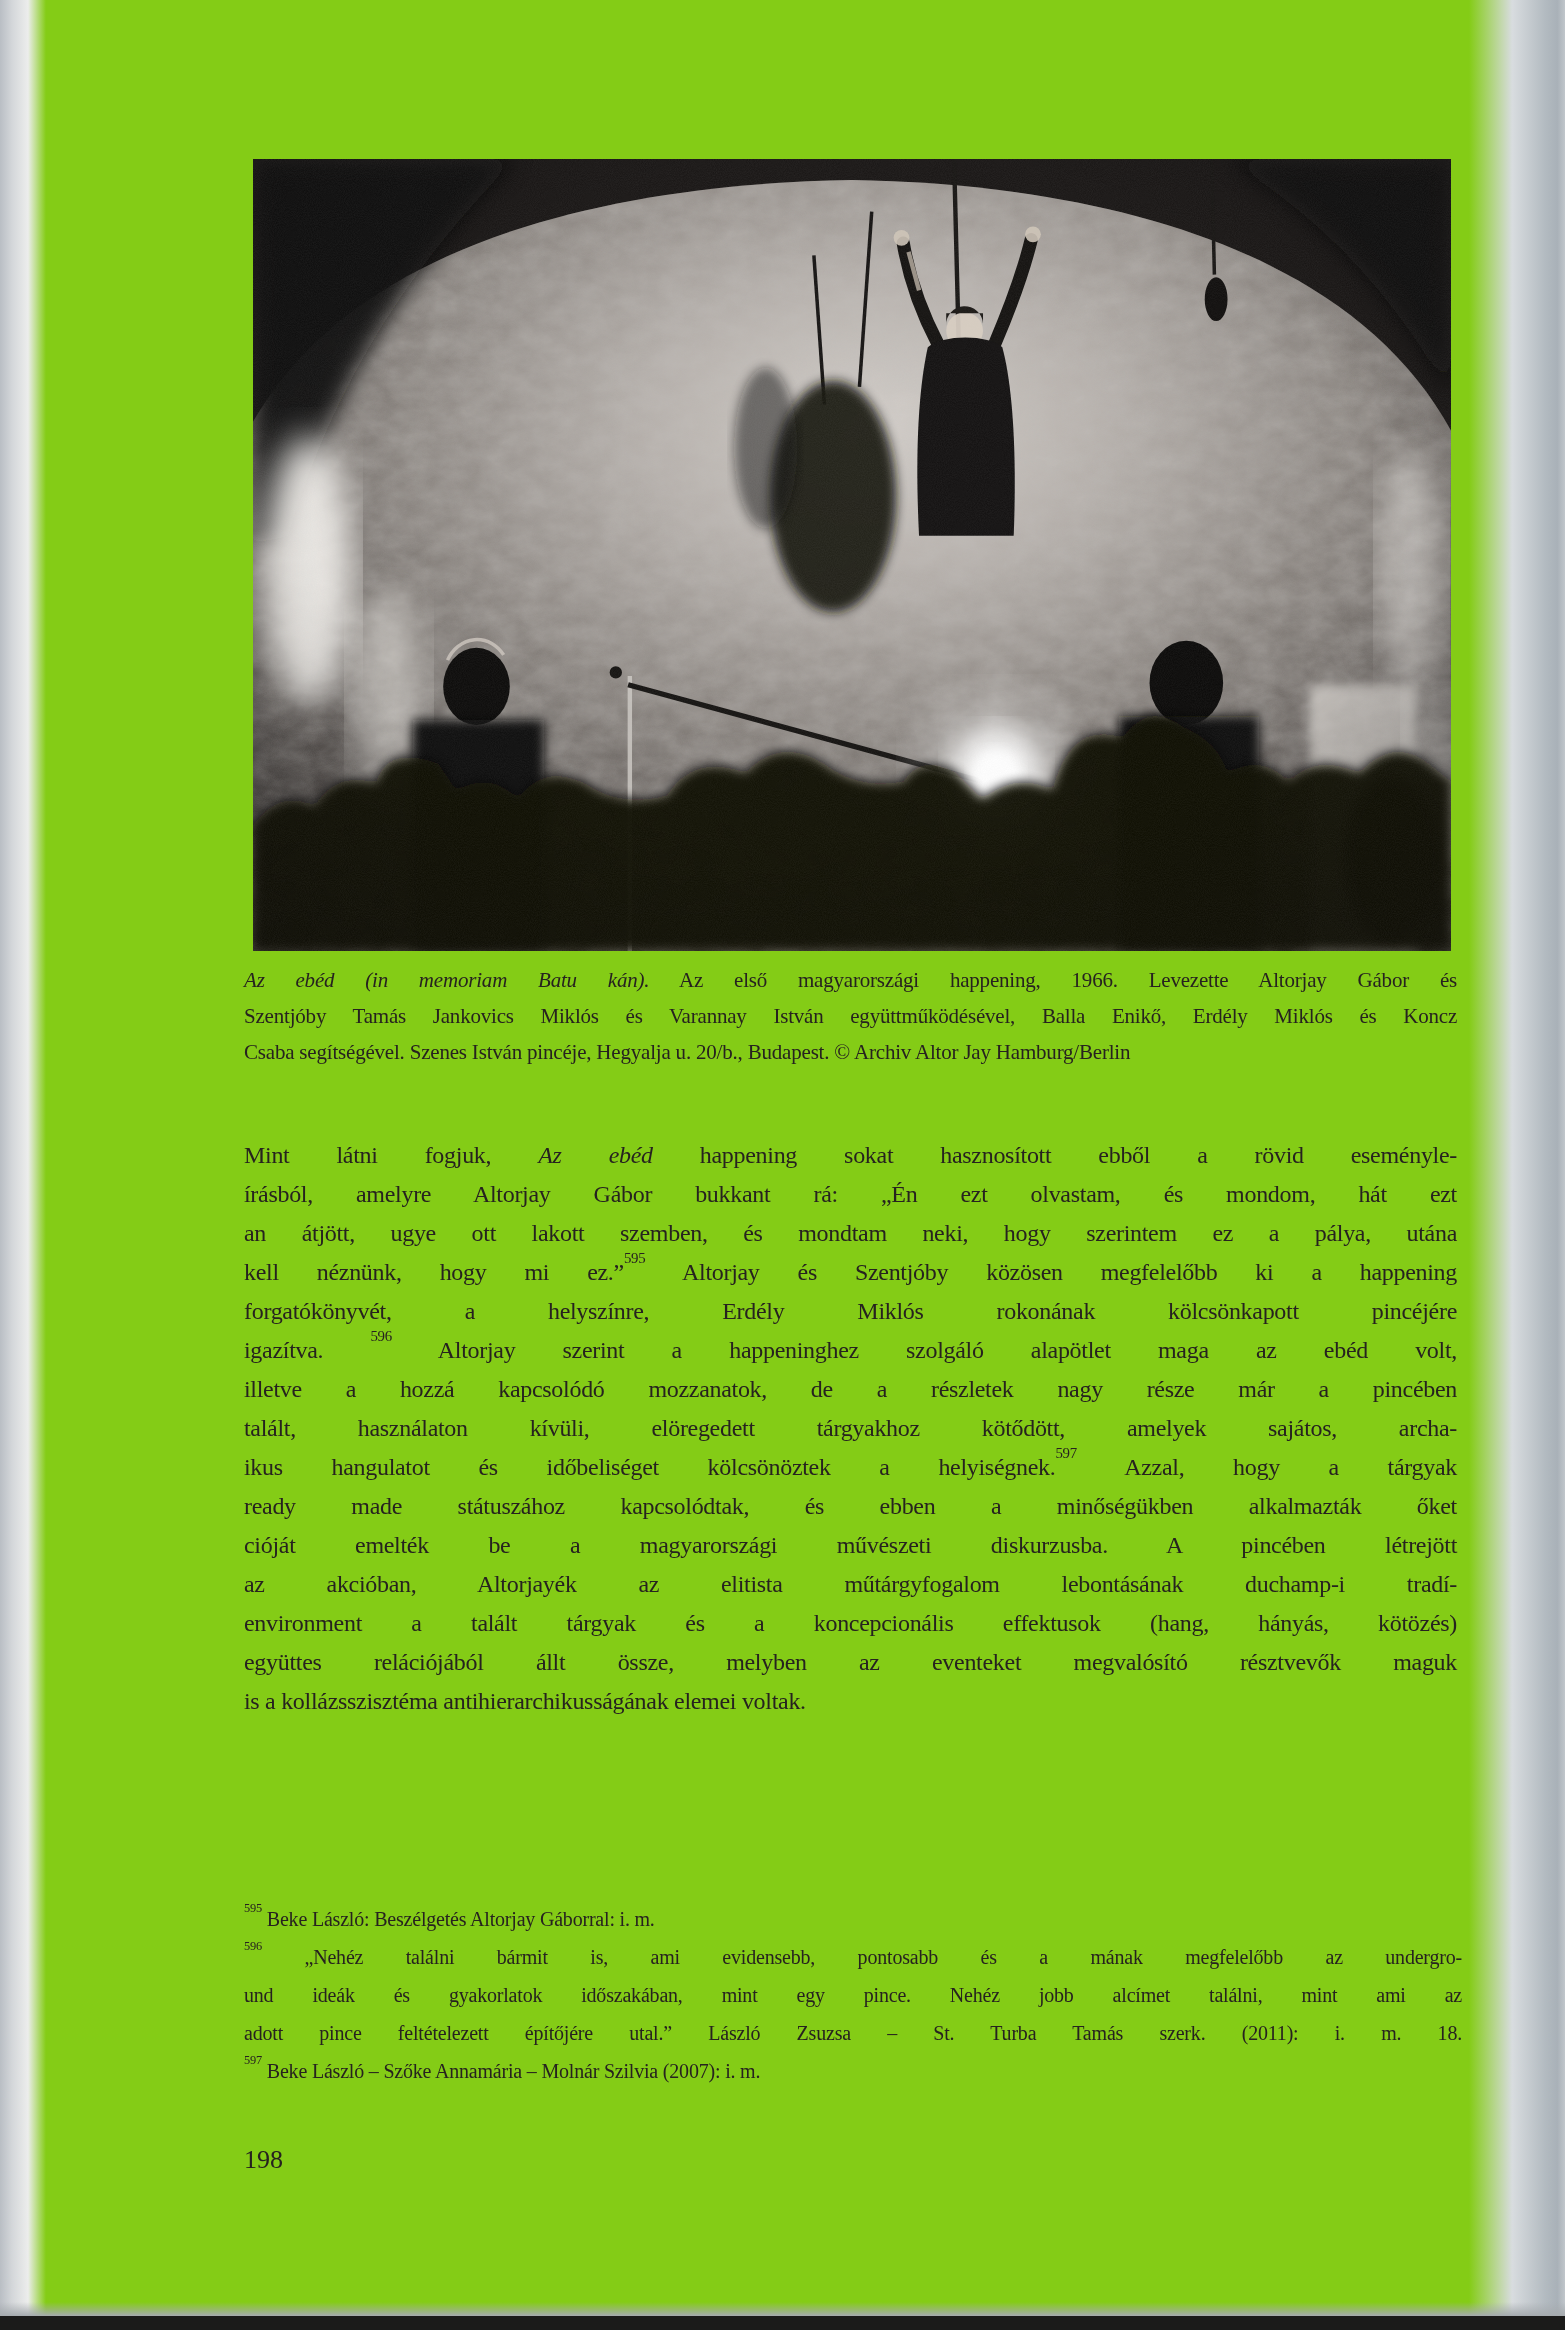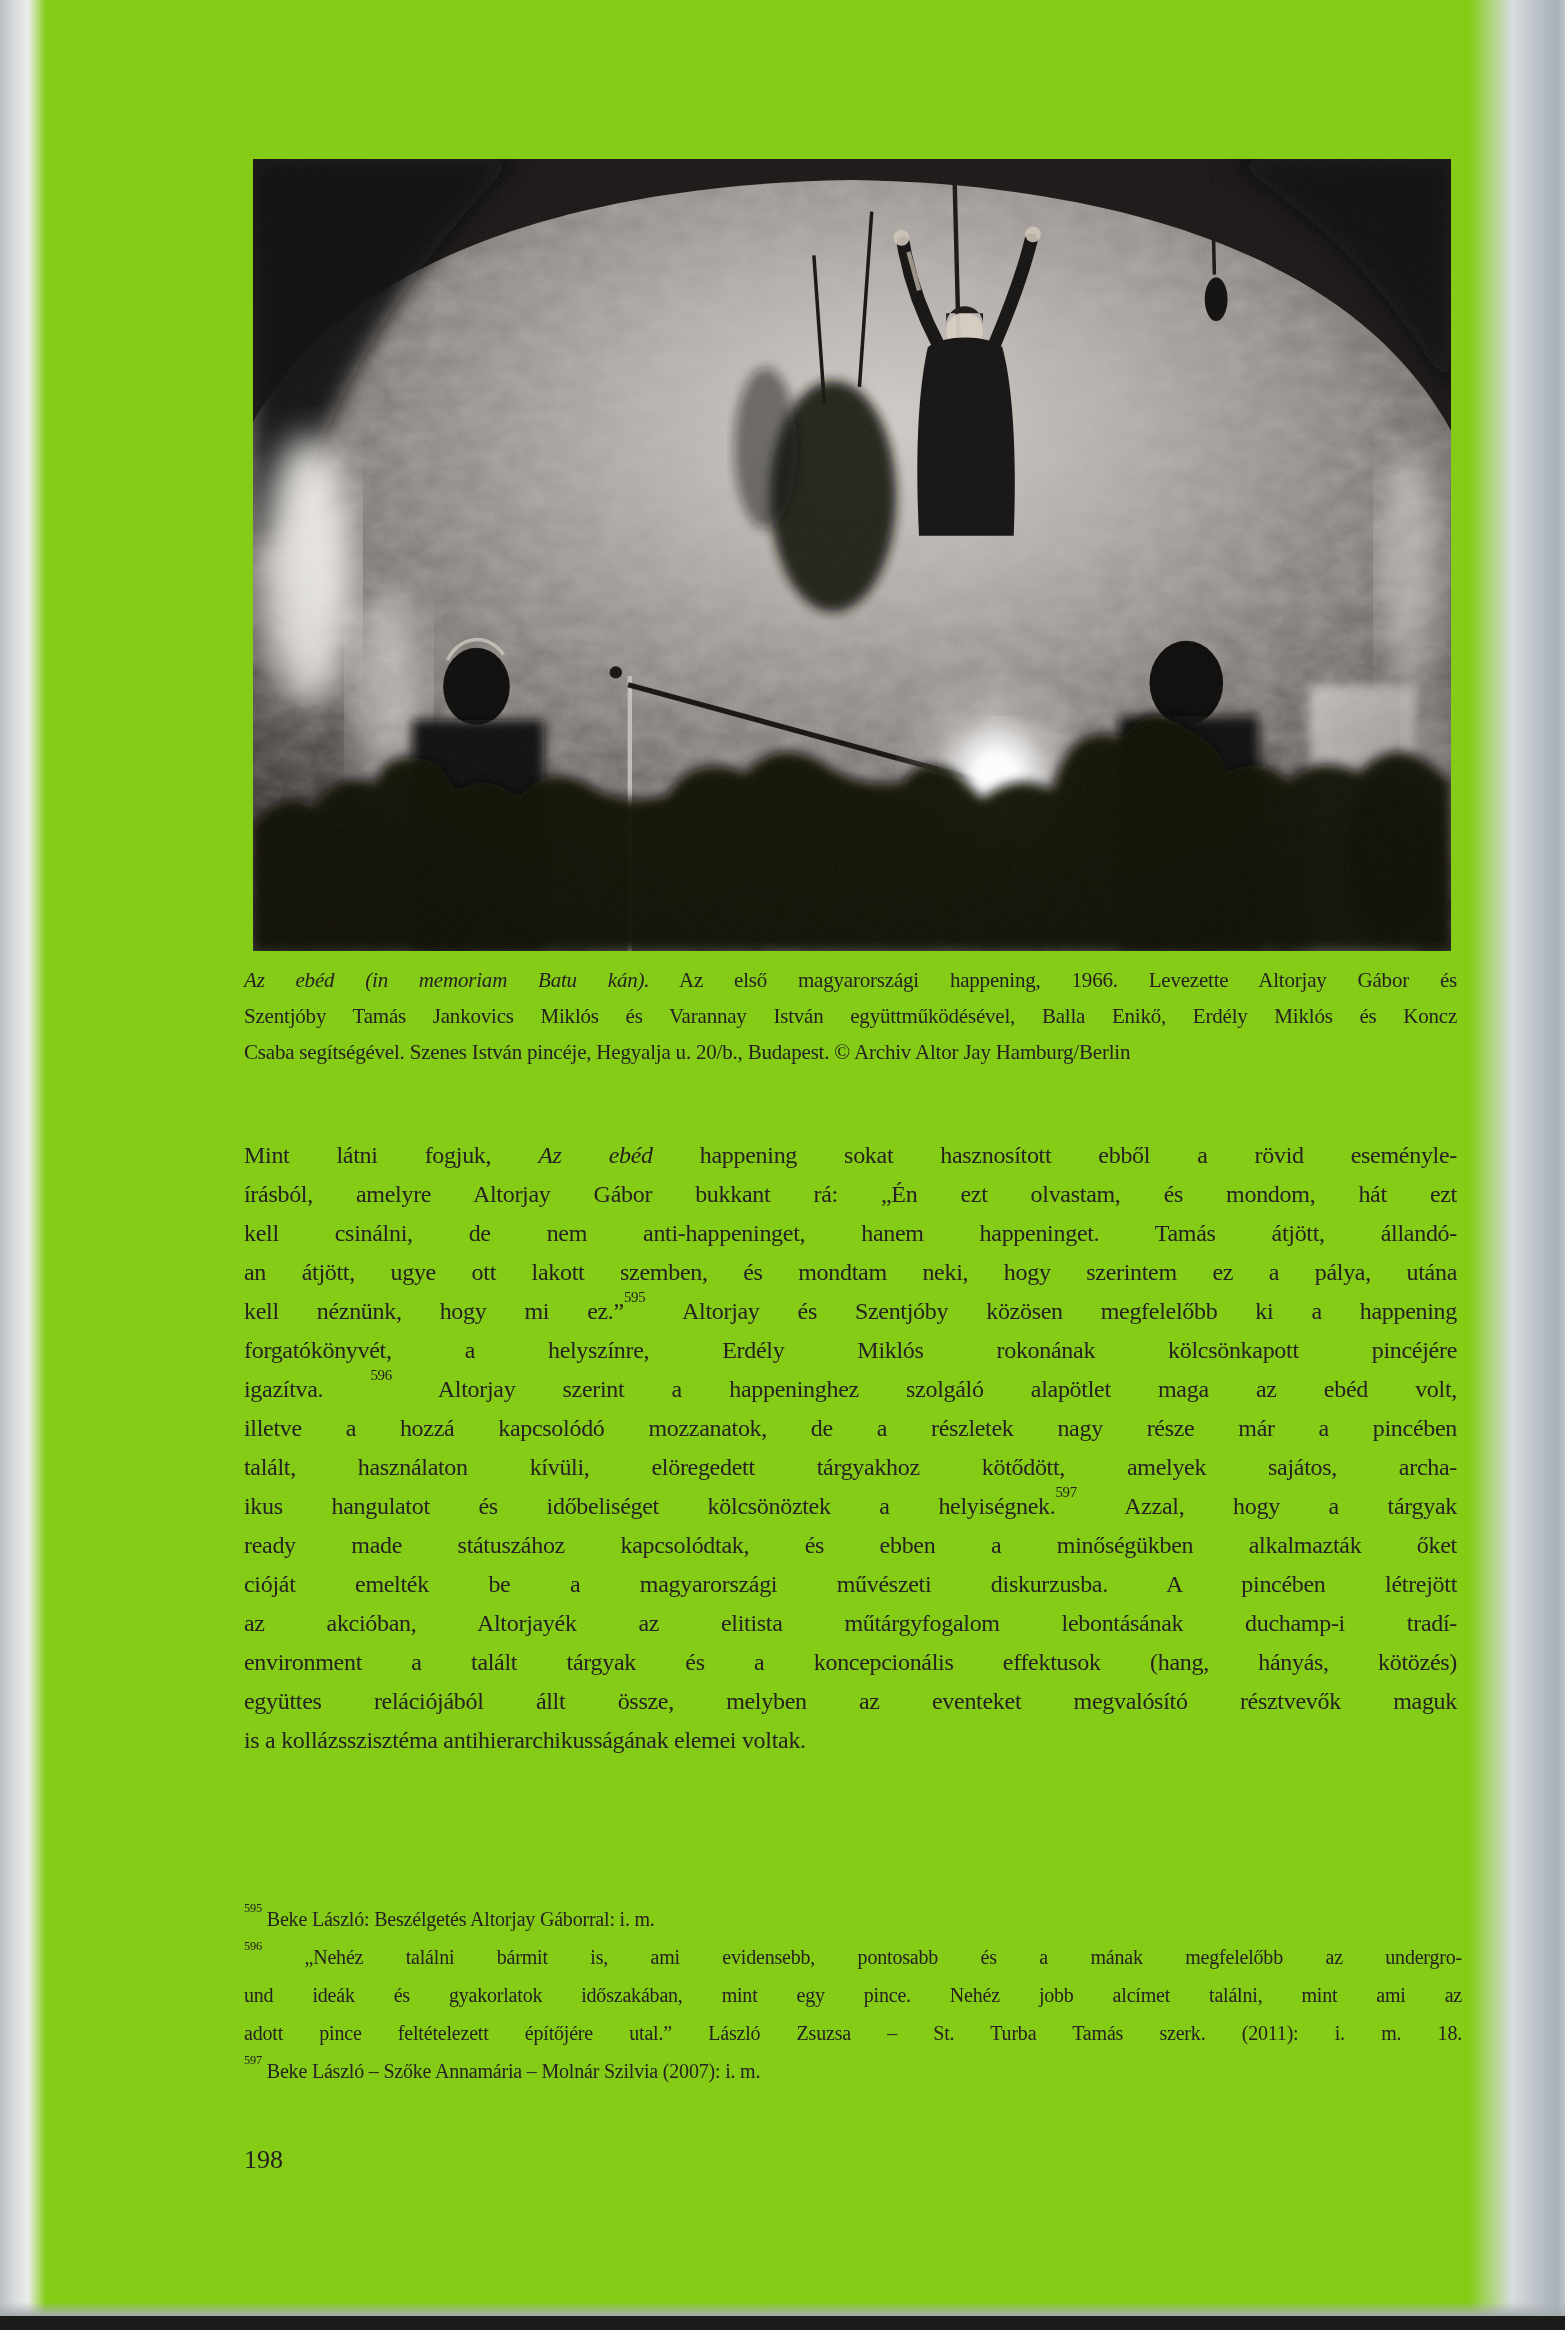--- a/index.html
+++ b/index.html
@@ -178,21 +178,20 @@
 
   <div class="caption">
       <div class="cap-line jl"><i>Az ebéd (in memoriam Batu kán).</i><span>  Az első magyarországi happening, 1966. Levezette Altorjay Gábor és</span></div>
       <div class="cap-line jl"><span>Szentjóby Tamás Jankovics Miklós és Varannay István együttműködésével, Balla Enikő, Erdély Miklós és Koncz</span></div>
       <div class="cap-line"><span>Csaba segítségével. Szenes István pincéje, Hegyalja u. 20/b., Budapest. © Archiv Altor Jay Hamburg/Berlin</span></div>
     </div>
 
   <div class="bodytext">
       <div class="body-line jl"><span>Mint látni fogjuk, </span><i>Az ebéd</i><span> happening sokat hasznosított ebből a rövid eseményle-</span></div>
       <div class="body-line jl"><span>írásból, amelyre Altorjay Gábor bukkant rá: „Én ezt olvastam, és mondom, hát ezt</span></div>
-      <div class="body-line jl"><span>kell csinálni, de nem anti-happeninget, hanem happeninget. Tamás átjött, állandó-</span></div>
       <div class="body-line jl"><span>an átjött, ugye ott lakott szemben, és mondtam neki, hogy szerintem ez a pálya, utána</span></div>
       <div class="body-line jl"><span>kell néznünk, hogy mi ez.”</span><sup>595</sup><span> Altorjay és Szentjóby közösen megfelelőbb ki a happening</span></div>
       <div class="body-line jl"><span>forgatókönyvét, a helyszínre, Erdély Miklós rokonának kölcsönkapott pincéjére</span></div>
       <div class="body-line jl"><span>igazítva. </span><sup>596</sup><span> Altorjay szerint a happeninghez szolgáló alapötlet maga az ebéd volt,</span></div>
       <div class="body-line jl"><span>illetve a hozzá kapcsolódó mozzanatok, de a részletek nagy része már a pincében</span></div>
       <div class="body-line jl"><span>talált, használaton kívüli, elöregedett tárgyakhoz kötődött, amelyek sajátos, archa-</span></div>
       <div class="body-line jl"><span>ikus hangulatot és időbeliséget kölcsönöztek a helyiségnek.</span><sup>597</sup><span> Azzal, hogy a tárgyak</span></div>
       <div class="body-line jl"><span>ready made státuszához kapcsolódtak, és ebben a minőségükben alkalmazták őket</span></div>
       <div class="body-line jl"><span>cióját emelték be a magyarországi művészeti diskurzusba. A pincében létrejött</span></div>
       <div class="body-line jl"><span>az akcióban, Altorjayék az elitista műtárgyfogalom lebontásának duchamp-i tradí-</span></div>

